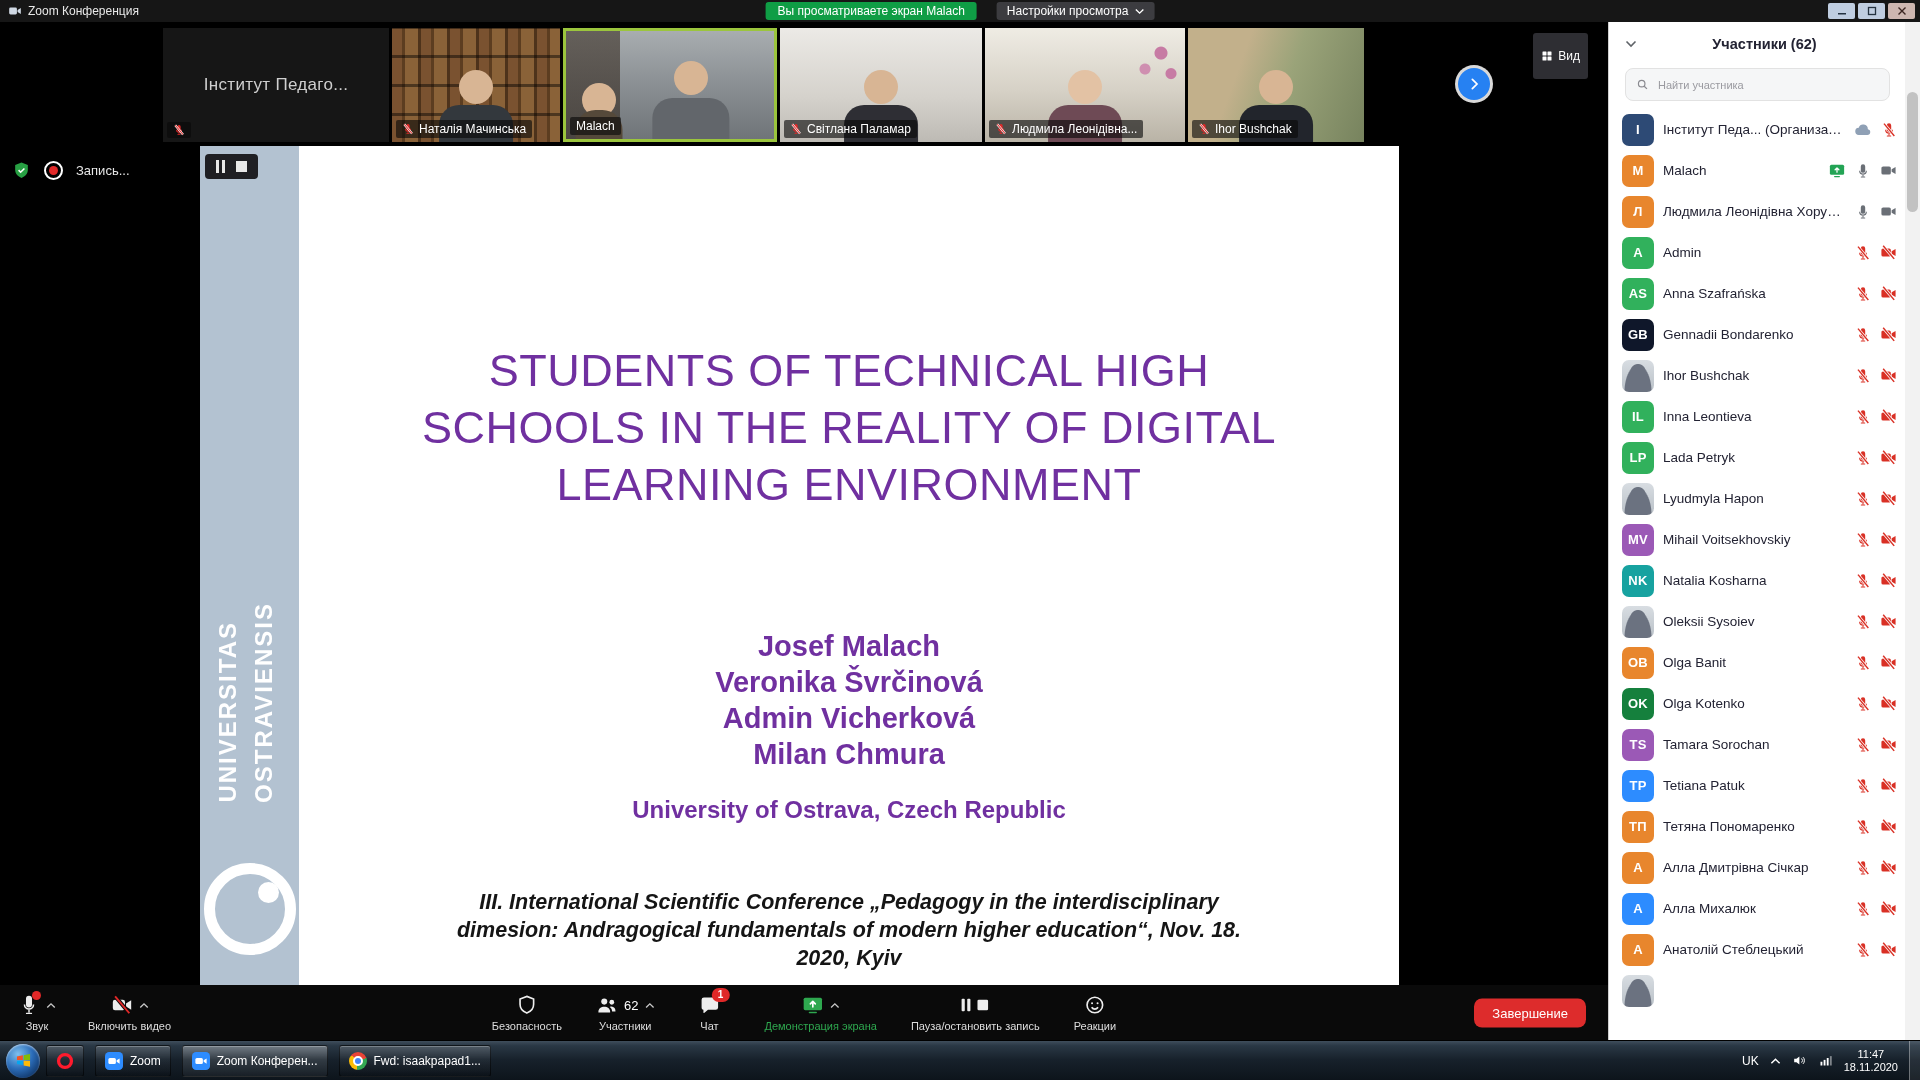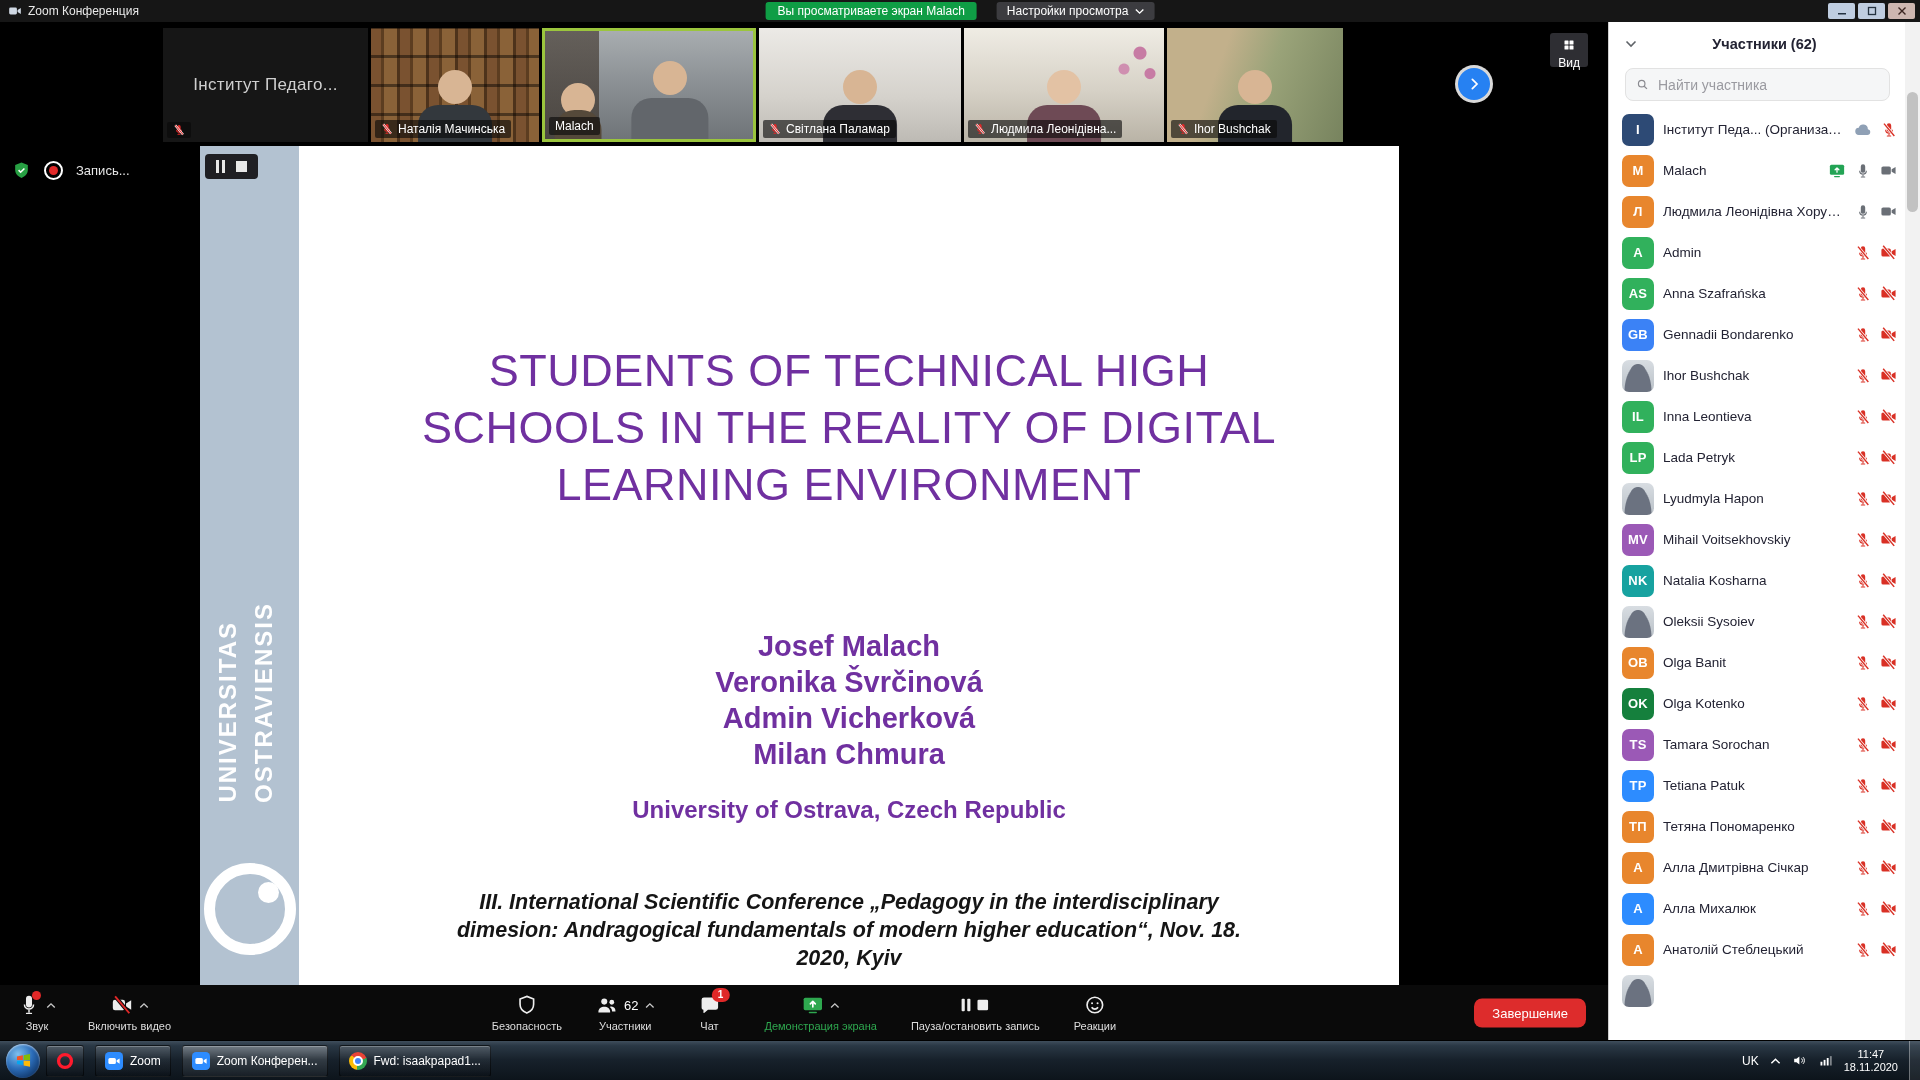--- a/index.html
+++ b/index.html
@@ -55,21 +55,21 @@
   .t2p1{--shirt:#33383d;}
   .t3p1{left:16%;width:56px;height:56px;--shirt:#55493a;}
   .t3p2{left:60%;width:92px;height:78px;--shirt:#62666b;}
   .t4p1{--shirt:#6e4a55;--skin:#e3c2a4;}
   .t5p1{--shirt:#2e2e34;}
   .t6p1{--shirt:#22252c;}
   .next-btn{position:absolute;right:118px;top:50%;transform:translateY(-50%);width:32px;height:32px;
             border-radius:50%;background:#2681f2;display:flex;align-items:center;justify-content:center;
             box-shadow:0 0 0 3px rgba(255,255,255,.85);}
   .view-btn{position:absolute;top:11px;right:20px;height:22px;background:#2e2e33;border-radius:3px;
-            color:#fff;font-size:12px;display:flex;align-items:center;gap:5px;padding:6px 8px;flex-direction:column;}
+            color:#fff;font-size:12px;display:flex;align-items:center;gap:5px;padding:12px 8px;}
 
   
   #content{flex:1;position:relative;background:#000;}
   .rec-cluster{position:absolute;top:14px;left:12px;display:flex;align-items:center;gap:13px;z-index:5;}
   .rec-ring{width:15px;height:15px;border:2px solid #fff;border-radius:50%;position:relative;}
   .rec-ring::after{content:"";position:absolute;inset:3px;border-radius:50%;background:#e02828;}
   .rec-label{color:#e6e6e6;font-size:13px;}
   .rec-controls{position:absolute;top:8px;left:205px;background:#1f1f23;border-radius:4px;
                 padding:6px 11px;display:flex;align-items:center;gap:11px;z-index:5;}
   .pauseglyph{display:flex;gap:3px;}
@@ -108,21 +108,21 @@
            font-size:13px;padding:7px 18px;border-radius:8px;}
 
   
   #panel{position:absolute;top:22px;right:0;width:312px;bottom:39px;background:#fff;border-left:1px solid #cfcfcf;
          display:flex;flex-direction:column;box-sizing:border-box;}
   .panel-header{height:44px;display:flex;align-items:center;position:relative;flex:none;}
   .panel-header .icn{position:absolute;left:16px;}
   .panel-title{width:100%;text-align:center;font-size:14.5px;font-weight:bold;color:#232333;}
   .panel-search{margin:2px 30px 8px 16px;height:31px;background:#f5f6f7;border:1px solid #e2e2e2;border-radius:8px;
                 display:flex;align-items:center;gap:7px;padding:0 10px;flex:none;}
-  .panel-search input{border:0;outline:0;background:transparent;font-size:14px;color:#7f1d1d;width:100%;
+  .panel-search input{border:0;outline:0;background:transparent;font-size:11px;color:#7f1d1d;width:100%;
                       font-family:"Liberation Sans",sans-serif;}
   .panel-search input::placeholder{color:#9a9aa0;}
   #participant-list{flex:1;overflow:hidden;margin-right:15px;}
   .p-row{height:41px;display:flex;align-items:center;gap:9px;padding:0 8px 0 13px;}
   .p-avatar{width:32px;height:32px;border-radius:7px;color:#fff;font-weight:bold;font-size:13px;
             display:flex;align-items:center;justify-content:center;flex:none;letter-spacing:.3px;}
   .avatar-photo{background:
       radial-gradient(circle at 50% 36%, #6b7280 0 7px, rgba(0,0,0,0) 8px),
       radial-gradient(ellipse at 50% 100%, #6b7280 0 13px, rgba(0,0,0,0) 14px),
       linear-gradient(#d8dde2,#b9c0c7);}
@@ -197,21 +197,21 @@
           <path d="M1.5 1.5 8.5 8.5 M8.5 1.5 1.5 8.5" stroke="#3a2420" stroke-width="1.4"></path>
         </svg>
       </span>
   </div>
 </div>
 
 <div id="main">
 
   <div id="video-strip">
     <div id="video-tiles">
-        <div class="tile " style="width: 205px; text-align: right;">
+        <div class="tile " style="width: 226px; text-align: right;">
           <div class="tile-centername">Інститут  Педаго...</div>
           <div class="tile-label">
             <span class="icn" style="color:#e02828;width:12px;height:12px">
               <svg viewBox="0 0 24 24">
                 <path fill="currentColor" d="M12 14.8a3.3 3.3 0 0 0 3.3-3.3V5.3a3.3 3.3 0 1 0-6.6 0v6.2A3.3 3.3 0 0 0 12 14.8z"></path>
                 <path fill="currentColor" d="M6.2 11.5a5.8 5.8 0 0 0 11.6 0h-1.7a4.1 4.1 0 0 1-8.2 0z"></path>
                 <rect fill="currentColor" x="11.2" y="17" width="1.6" height="3.4"></rect>
                 <rect fill="currentColor" x="8.6" y="20.4" width="6.8" height="1.5" rx=".75"></rect>
                 <line x1="4.5" y1="2.5" x2="20" y2="21" stroke="#fff" stroke-width="4.2"></line>
                 <line x1="4.5" y1="2.5" x2="20" y2="21" stroke="currentColor" stroke-width="2.1"></line>
@@ -613,21 +613,21 @@
             <svg viewBox="0 0 24 24">
               <rect fill="currentColor" x="2" y="6.2" width="13.3" height="11.6" rx="2.4"></rect>
               <path fill="currentColor" d="M16.4 10.3 22 6.9v10.2l-5.6-3.4z"></path>
               <line x1="4.5" y1="2.5" x2="20" y2="21" stroke="#fff" stroke-width="4.2"></line>
               <line x1="4.5" y1="2.5" x2="20" y2="21" stroke="currentColor" stroke-width="2.1"></line>
             </svg>
           </span>
         </div>
       </div>
       <div class="p-row">
-        <div class="p-avatar" style="background: #3b82f6;">GB</div>
+        <div class="p-avatar" style="background: #0f172a;">GB</div>
         <div class="p-name">Gennadii Bondarenko</div>
         <div class="p-icons">
           <span class="icn" style="color:#d93025;width:16px;height:16px">
             <svg viewBox="0 0 24 24">
               <path fill="currentColor" d="M12 14.8a3.3 3.3 0 0 0 3.3-3.3V5.3a3.3 3.3 0 1 0-6.6 0v6.2A3.3 3.3 0 0 0 12 14.8z"></path>
               <path fill="currentColor" d="M6.2 11.5a5.8 5.8 0 0 0 11.6 0h-1.7a4.1 4.1 0 0 1-8.2 0z"></path>
               <rect fill="currentColor" x="11.2" y="17" width="1.6" height="3.4"></rect>
               <rect fill="currentColor" x="8.6" y="20.4" width="6.8" height="1.5" rx=".75"></rect>
               <line x1="4.5" y1="2.5" x2="20" y2="21" stroke="#fff" stroke-width="4.2"></line>
               <line x1="4.5" y1="2.5" x2="20" y2="21" stroke="currentColor" stroke-width="2.1"></line>

